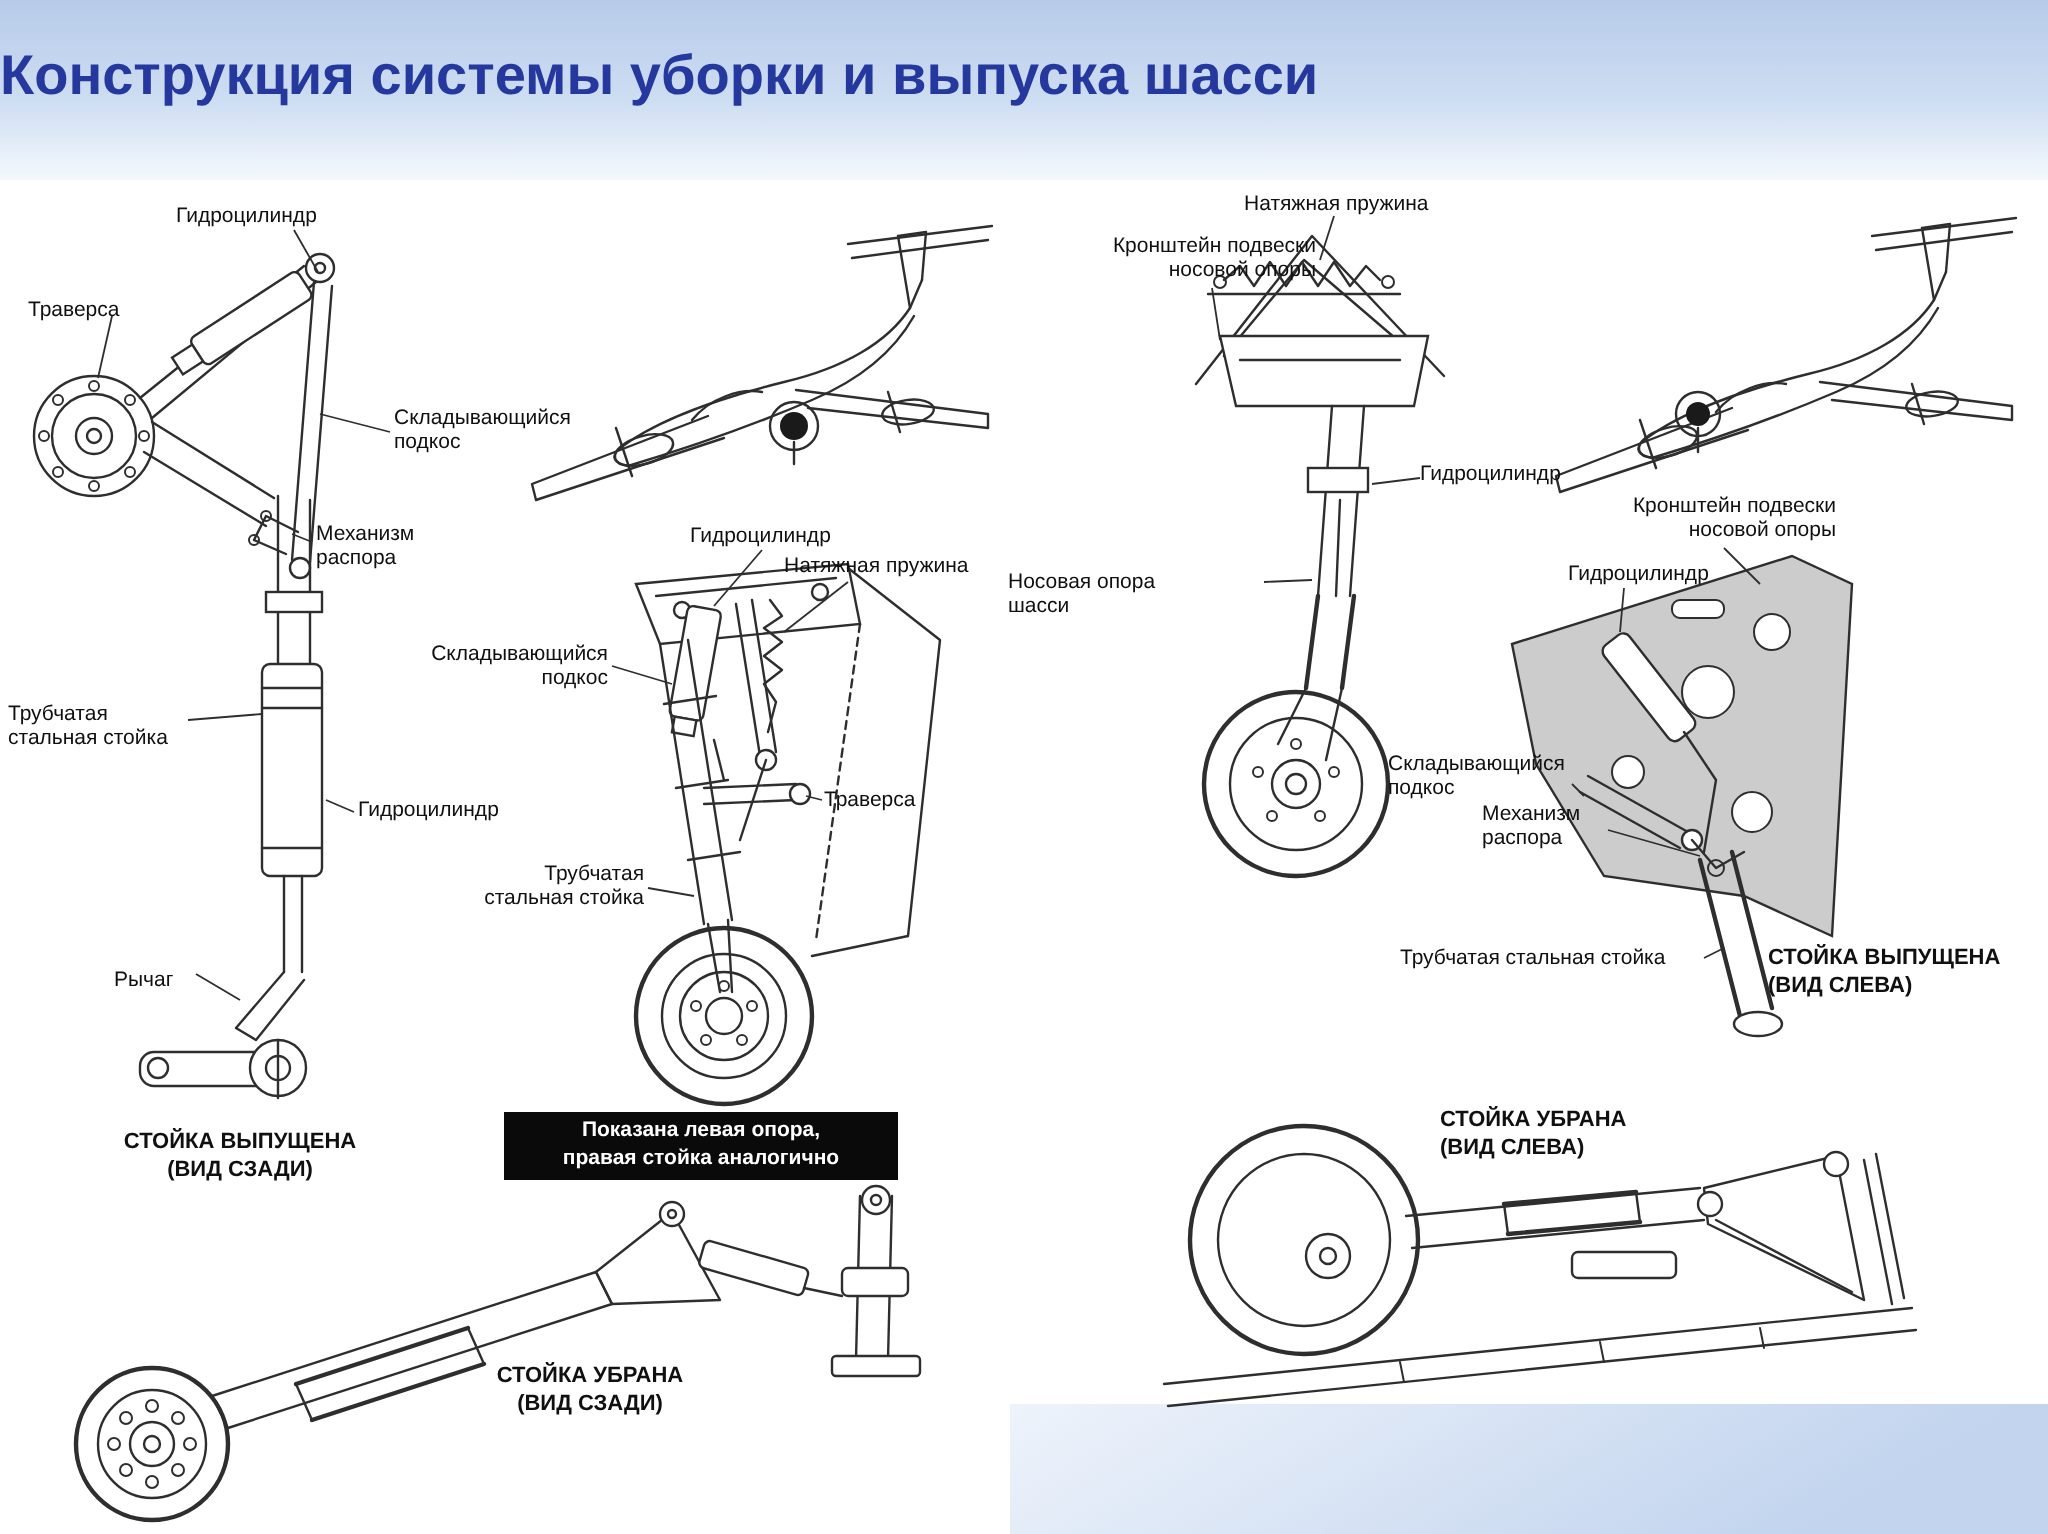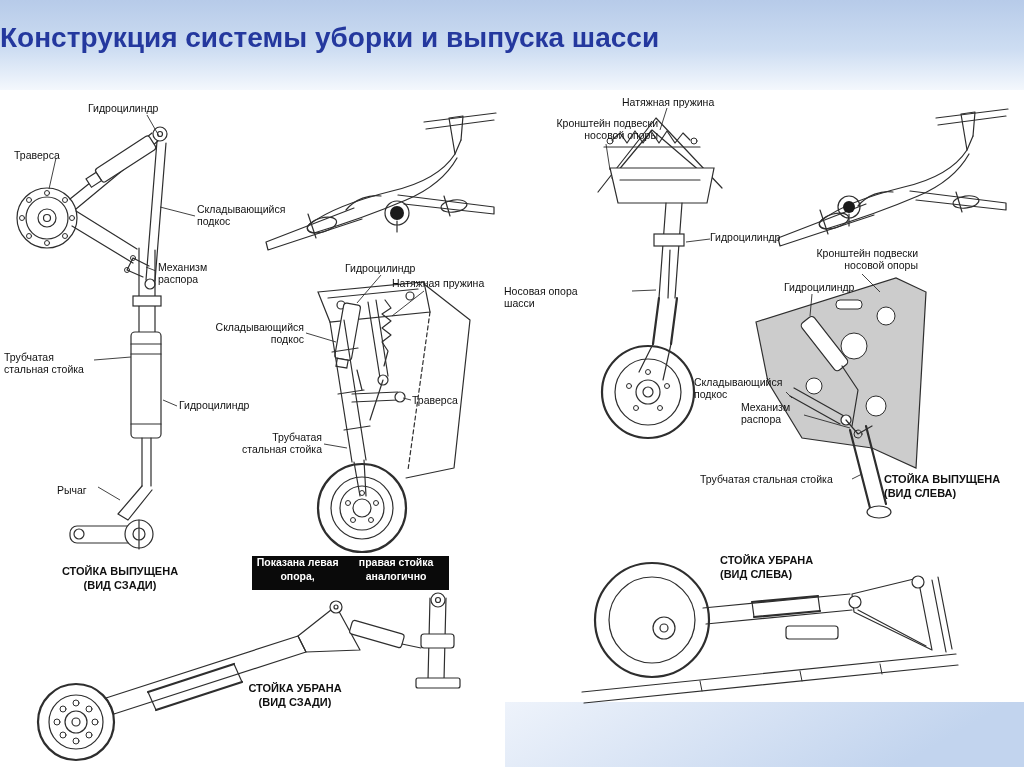--- a/index.html
+++ b/index.html
@@ -10,21 +10,21 @@
   .band-bottom{position:absolute;left:505px;top:702px;width:519px;height:65px;
     background:linear-gradient(150deg,#eef3fb 0%,#c2d4ee 80%)}
   .title{position:absolute;left:0;right:0;top:22px;
     font-family:Liberation Sans, sans-serif;font-weight:bold;font-size:28px;color:#24389e}
   .art{position:absolute;left:0;top:0}
   .lbl{position:absolute;font-size:10.5px;line-height:1.18;color:#101010}
   .r{text-align:right}.c{text-align:right}
   .cap{position:absolute;font-size:11px;line-height:1.3;font-weight:bold;color:#101010;text-align:center}
   .cap.l{text-align:left}
   .note{position:absolute;left:252px;top:556px;width:197px;height:34px;background:#0a0a0a;color:#fff;
-    font-size:10.5px;font-weight:bold;text-align:center;display:flex;flex-direction:row;justify-content:center;line-height:1.3}
+    font-size:10.5px;font-weight:bold;text-align:center;display:flex;flex-direction:column;justify-content:center;line-height:1.3}
   svg .ln{fill:none;stroke:#2e2e2e;stroke-width:1.2;stroke-linecap:round;stroke-linejoin:round}
   svg .fat{stroke-width:2.2}
   svg .s{stroke-width:1}
   svg .fillw{fill:#fff;stroke:#2e2e2e;stroke-width:1.2}
   svg .gray{fill:#cccccc;stroke:#2e2e2e;stroke-width:1.2}
   svg .hole{fill:#fff;stroke:#2e2e2e;stroke-width:1}
   svg .leader{fill:none;stroke:#2e2e2e;stroke-width:.9}
   svg .mark{fill:#1a1a1a;stroke:none}
   svg .dash{stroke-dasharray:4 3}
 </style>

